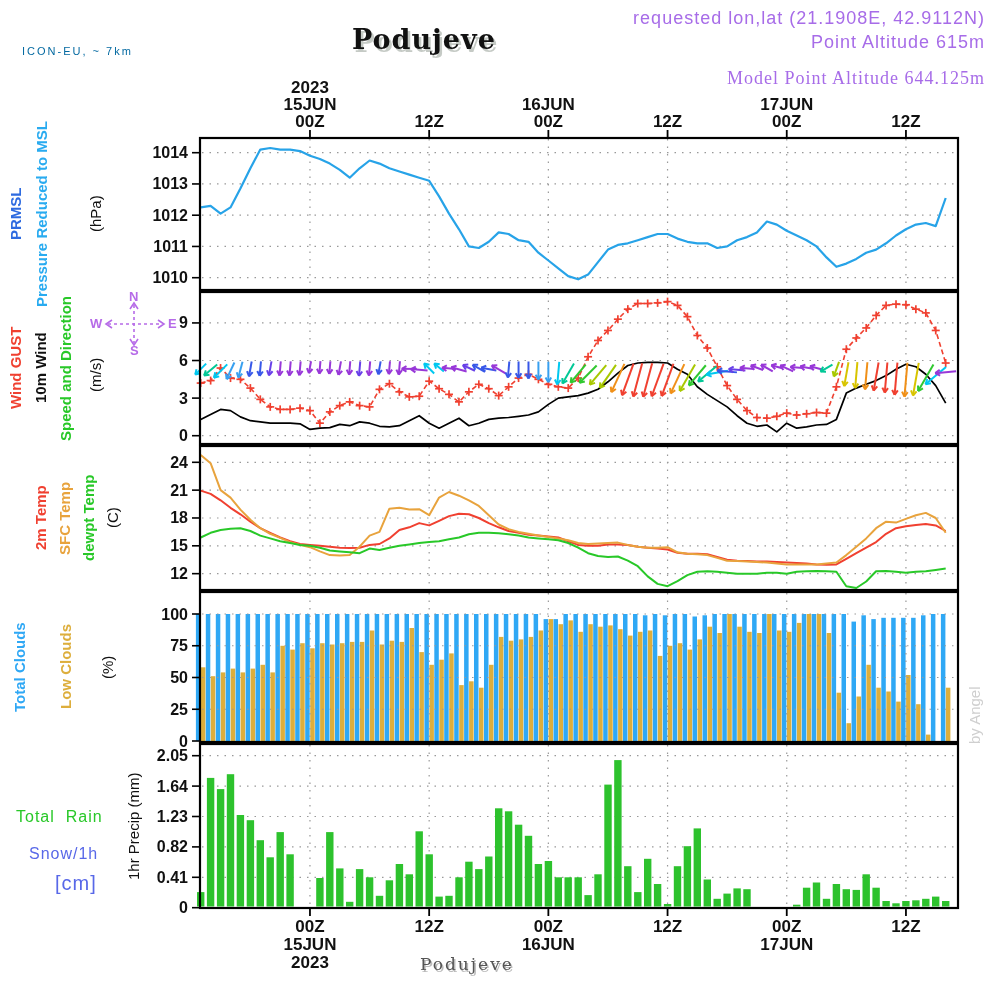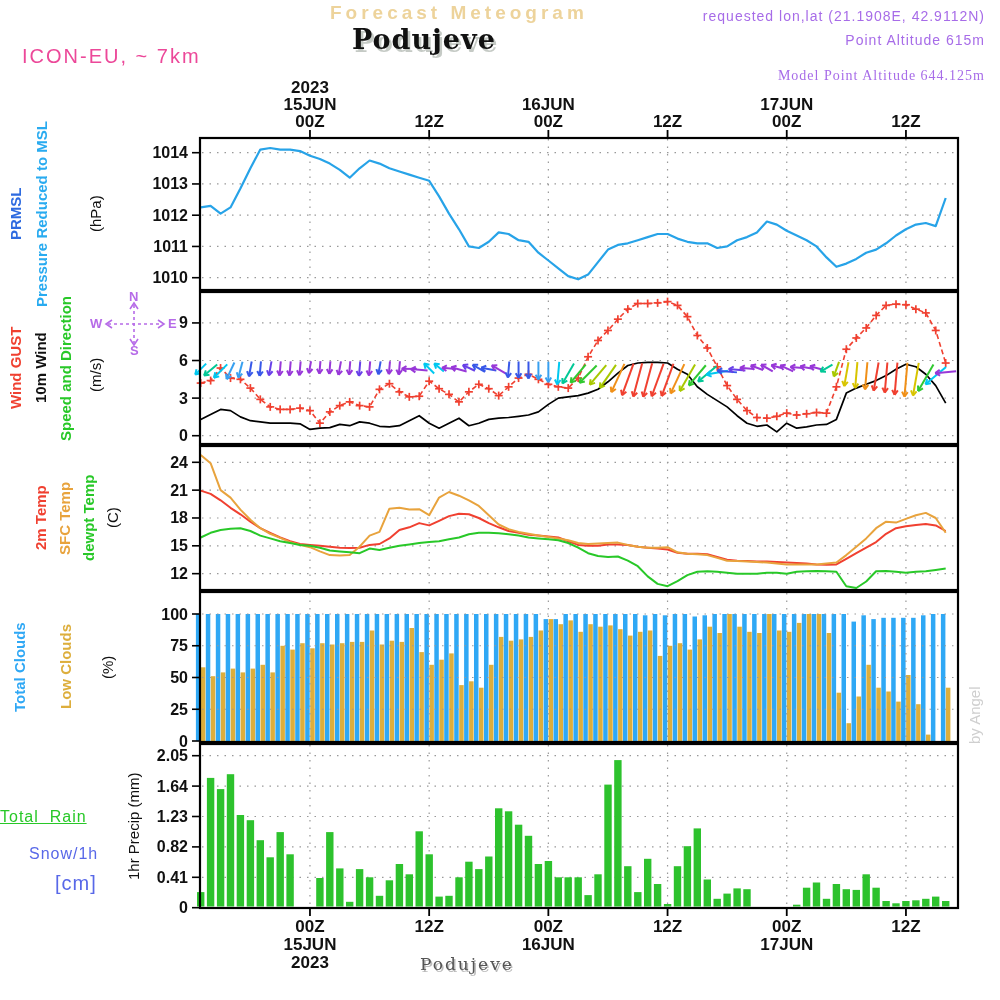--- a/index.html
+++ b/index.html
@@ -3,25 +3,25 @@
 <meta charset="utf-8">
 <style>
   html,body{margin:0;padding:0;background:#fff;}
   #canvas{position:relative;width:1000px;height:1000px;background:#fff;overflow:hidden;
           font-family:"Liberation Sans",sans-serif;}
   .abs{position:absolute;white-space:nowrap;}
   .vlabel{position:absolute;writing-mode:vertical-rl;transform:rotate(180deg);
           display:flex;align-items:center;justify-content:center;white-space:nowrap;
           width:22px;font-size:15px;font-weight:bold;}
   #plot-svg{position:absolute;left:0;top:0;}
-  .hdr-purple{font-size:14px;letter-spacing:1px;color:#A76CE8;text-align:right;right:15px;}
+  .hdr-purple{font-size:18px;letter-spacing:1px;color:#A76CE8;text-align:right;right:15px;}
   #forecast-title{left:330px;top:2px;font-size:19px;letter-spacing:4px;color:#EDD39B;font-weight:bold;}
   #station-title{left:352px;top:24px;font-size:27px;font-weight:bold;letter-spacing:1px;color:#111;
                  font-family:"DejaVu Serif",serif;text-shadow:2.5px 2.5px 0 rgba(140,150,140,.5);}
-  #model-label{left:22px;top:45px;font-size:20px;letter-spacing:2px;color:#ec4899;}
+  #model-label{left:22px;top:45px;font-size:11px;letter-spacing:2px;color:#0369a1;}
   #footer-station{left:420px;top:954px;font-size:17px;color:#555;font-family:"DejaVu Serif",serif;
                   letter-spacing:2px;text-shadow:1.5px 1.5px 0 #bbb;}
   #watermark{left:966px;top:652px;height:92px;width:20px;position:absolute;
              writing-mode:vertical-rl;transform:rotate(180deg);color:#CFCFCF;font-size:15px;}
   #compass{left:90px;top:291px;width:88px;height:66px;position:absolute;color:#B66BE8;font-size:13px;font-weight:bold;}
   #compass span{position:absolute;}
   #compass .n{left:39px;top:-2px;} #compass .s{left:40px;top:52px;}
   #compass .w{left:0px;top:25px;}  #compass .e{left:78px;top:25px;}
 </style>
 </head>
@@ -772,21 +772,20 @@
       <text x="786.7470000000001" y="127" font-size="17" text-anchor="middle" fill="#111" font-family="Liberation Sans, sans-serif" font-weight="bold">00Z</text>
       <text x="786.7470000000001" y="932" font-size="17" text-anchor="middle" fill="#111" font-family="Liberation Sans, sans-serif" font-weight="bold">00Z</text>
       <text x="786.7470000000001" y="110" font-size="17" text-anchor="middle" fill="#111" font-family="Liberation Sans, sans-serif" font-weight="bold">17JUN</text>
       <text x="786.7470000000001" y="950" font-size="17" text-anchor="middle" fill="#111" font-family="Liberation Sans, sans-serif" font-weight="bold">17JUN</text>
       <line x1="905.943" y1="130" x2="905.943" y2="137" stroke="#000" stroke-width="1.8"></line>
       <line x1="905.943" y1="909" x2="905.943" y2="916" stroke="#000" stroke-width="1.8"></line>
       <text x="905.943" y="127" font-size="17" text-anchor="middle" fill="#111" font-family="Liberation Sans, sans-serif" font-weight="bold">12Z</text>
       <text x="905.943" y="932" font-size="17" text-anchor="middle" fill="#111" font-family="Liberation Sans, sans-serif" font-weight="bold">12Z</text>
     </svg>
 
-  <div class="abs" id="forecast-title">Forecast Meteogram</div>
   <div class="abs" id="station-title">Podujeve</div>
   <div class="abs" id="model-label">ICON-EU, ~ 7km</div>
   <div class="abs hdr-purple" style="top:8px;">requested lon,lat (21.1908E, 42.9112N)</div>
   <div class="abs hdr-purple" style="top:32px;">Point Altitude 615m</div>
   <div class="abs hdr-purple" style="top:68px;font-family:Liberation Serif, serif;">Model Point Altitude 644.125m</div>
 
   <div class="vlabel" style="left:4px;top:138px;height:152px;color:#2E6BE0;">PRMSL</div>
   <div class="vlabel" style="left:30px;top:128px;height:172px;color:#29ABF0;">Pressure Reduced to MSL</div>
   <div class="vlabel" style="left:84px;top:138px;height:152px;color:#111;font-weight:normal;">(hPa)</div>
 
@@ -815,20 +814,20 @@
 
   <div class="vlabel" style="left:29px;top:446px;height:144px;color:#F04030;">2m Temp</div>
   <div class="vlabel" style="left:53px;top:446px;height:144px;color:#E8A33D;">SFC Temp</div>
   <div class="vlabel" style="left:77px;top:446px;height:144px;color:#28C828;">dewpt Temp</div>
   <div class="vlabel" style="left:101px;top:446px;height:144px;color:#111;font-weight:normal;">(C)</div>
 
   <div class="vlabel" style="left:8px;top:592px;height:150px;color:#2FA8F5;">Total Clouds</div>
   <div class="vlabel" style="left:54px;top:592px;height:150px;color:#DDAE3C;">Low Clouds</div>
   <div class="vlabel" style="left:96px;top:592px;height:150px;color:#111;font-weight:normal;">(%)</div>
 
-  <div class="abs" style="left:0;top:808px;font-size:16px;color:#28C828;letter-spacing:1px;white-space:pre;text-decoration:underline;">Total  Rain</div>
+  <div class="abs" style="left:16px;top:808px;font-size:16px;color:#28C828;letter-spacing:1px;white-space:pre;">Total  Rain</div>
   <div class="abs" style="left:29px;top:845px;font-size:16px;color:#5868E8;letter-spacing:1px;">Snow/1h</div>
   <div class="abs" style="left:55px;top:872px;font-size:20px;color:#5868E8;letter-spacing:1px;">[cm]</div>
   <div class="vlabel" style="left:122px;top:748px;height:156px;color:#111;font-weight:normal;">1hr Precip (mm)</div>
 
   <div class="abs" id="footer-station">Podujeve</div>
   <div id="watermark">by Angel</div>
 </div>
 
 </body></html>

